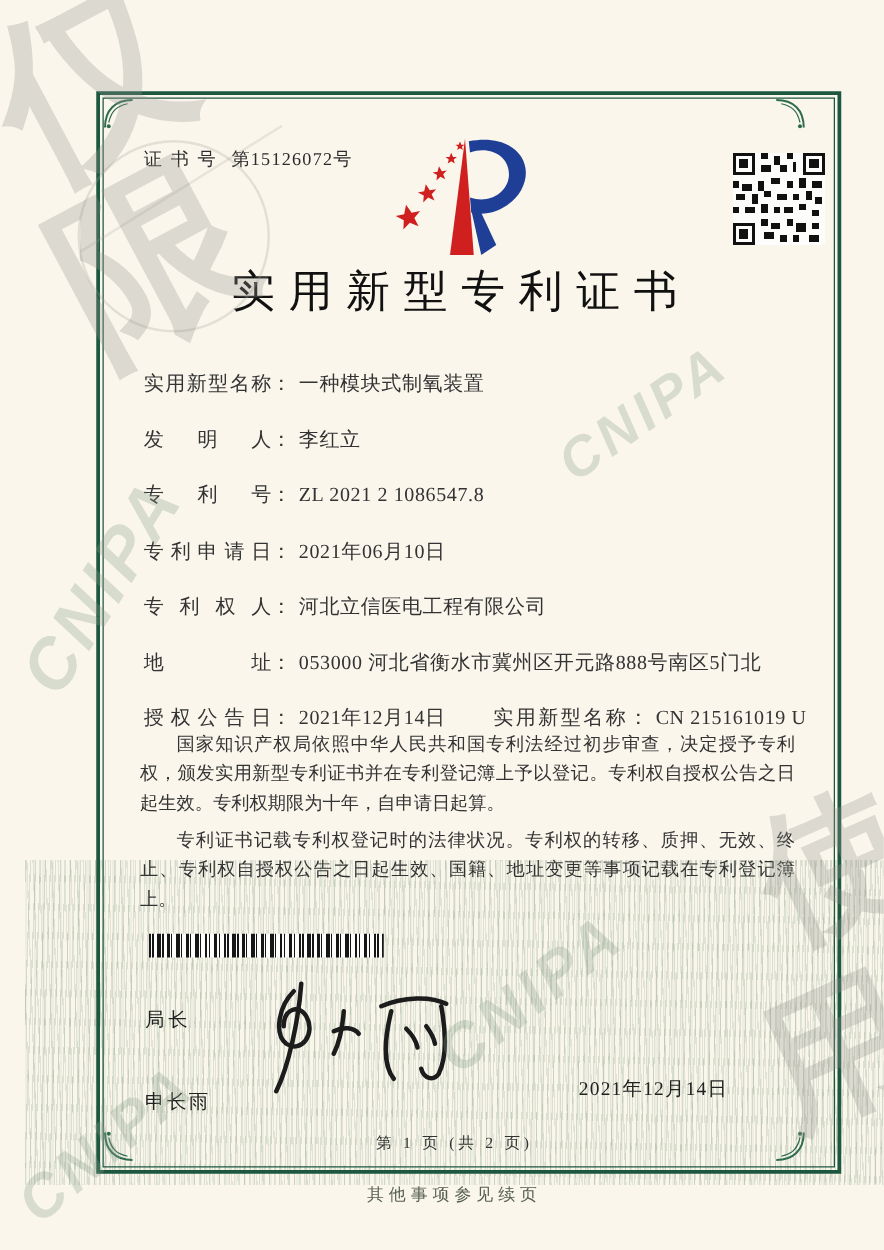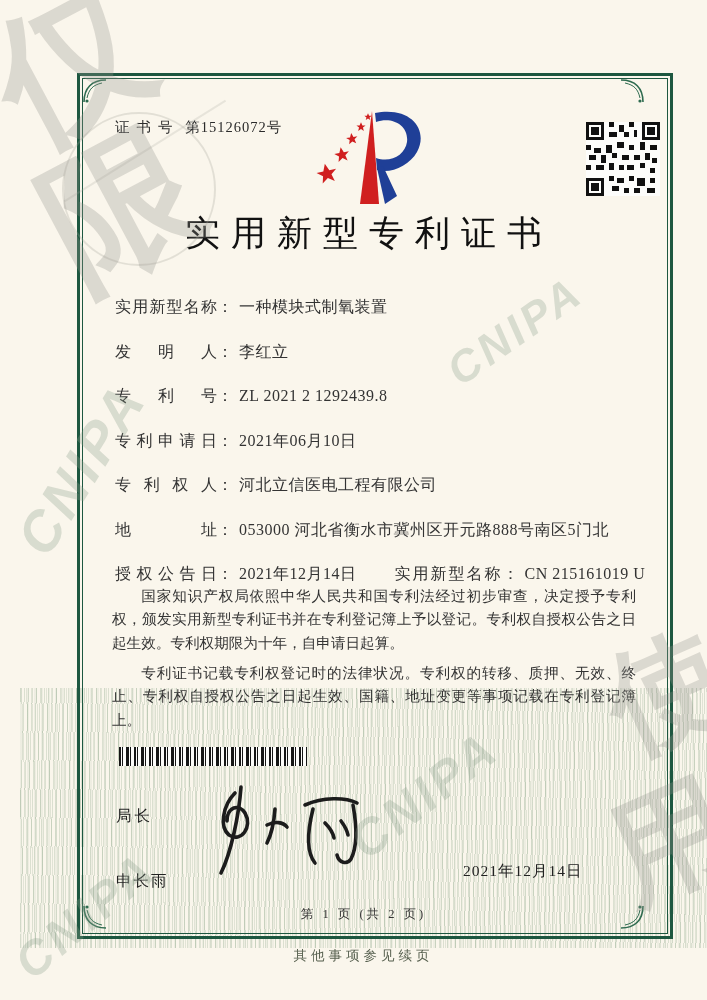--- a/index.html
+++ b/index.html
@@ -199,21 +199,21 @@
     <div class="title">实用新型专利证书</div>
 
     <div class="fields">
       <div class="field-row">
         <span class="flabel">实用新型名称</span><span class="fcolon">：</span><span class="fvalue">一种模块式制氧装置</span>
       </div>
       <div class="field-row">
         <span class="flabel">发明人</span><span class="fcolon">：</span><span class="fvalue">李红立</span>
       </div>
       <div class="field-row">
-        <span class="flabel">专利号</span><span class="fcolon">：</span><span class="fvalue">ZL 2021 2 1292439.8</span>
+        <span class="flabel">专利号</span><span class="fcolon">：</span><span class="fvalue">ZL 2021 2 1086547.8</span>
       </div>
       <div class="field-row">
         <span class="flabel">专利申请日</span><span class="fcolon">：</span><span class="fvalue">2021年06月10日</span>
       </div>
       <div class="field-row">
         <span class="flabel">专利权人</span><span class="fcolon">：</span><span class="fvalue">河北立信医电工程有限公司</span>
       </div>
       <div class="field-row">
         <span class="flabel">地址</span><span class="fcolon">：</span><span class="fvalue">053000 河北省衡水市冀州区开元路888号南区5门北</span>
       </div>

